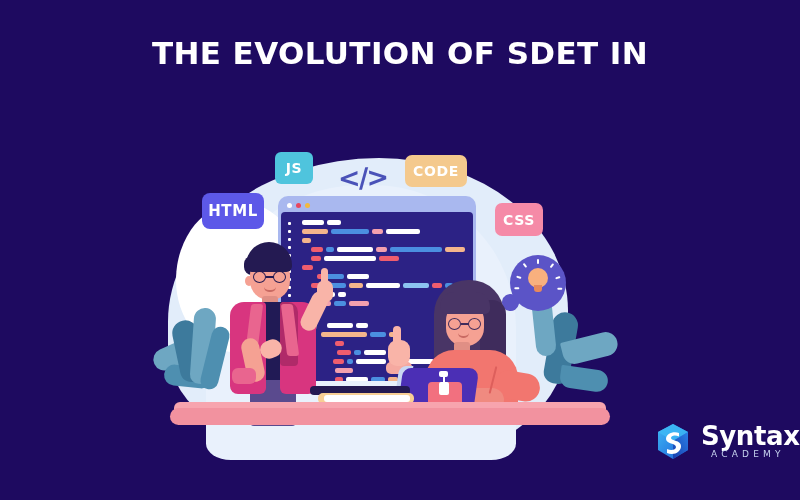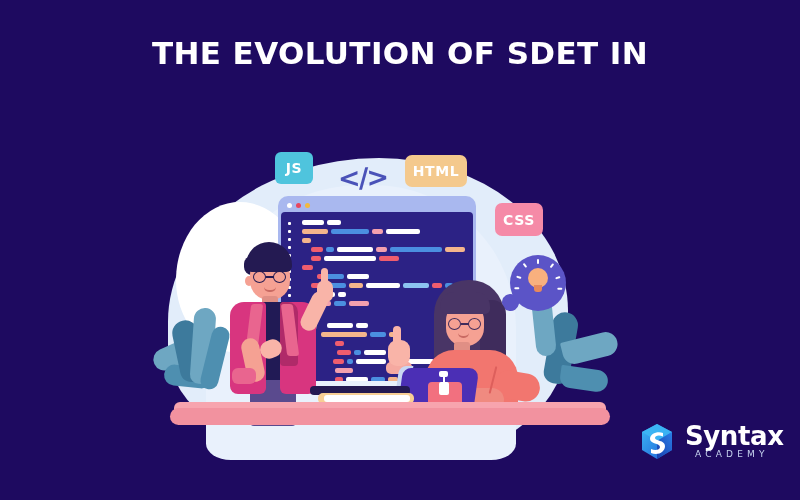--- a/index.html
+++ b/index.html
@@ -232,21 +232,21 @@
   .mug-string { position:absolute; left:333px; top:245px; width:2px; height:9px; background:#ffffff; }
   .mug-tab { position:absolute; left:329px; top:241px; width:9px; height:6px; background:#ffffff; border-radius:2px; }
 
   .book1 { position:absolute; left:208px; top:263px; width:96px; height:11px; background:#f8cf94; border-radius:5px; }
   .book1-pg { position:absolute; left:214px; top:265px; width:86px; height:7px; background:#ffffff; border-radius:3px; }
   .book2 { position:absolute; left:204px; top:273px; width:100px; height:11px; background:#c9306e; border-radius:5px; }
   .book2-pg { position:absolute; left:216px; top:276px; width:84px; height:6px; background:#ffffff; border-radius:3px; }
   .book0 { position:absolute; left:200px; top:256px; width:100px; height:9px; background:#241a52; border-radius:4px; }
 
   
-  .logo { position:absolute; left:637px; top:418px; width:132px; height:50px; }
+  .logo { position:absolute; left:653px; top:418px; width:132px; height:50px; }
   .logo-text {
     position:absolute; left:48px; top:3px;
     font-family:"DejaVu Sans","Liberation Sans", sans-serif;
     font-weight:bold; font-size:26px; color:#ffffff; letter-spacing:-0.4px;
   }
   .logo-sub {
     position:absolute; left:58px; top:31px;
     font-family:"DejaVu Sans","Liberation Sans", sans-serif;
     font-size:9px; color:#c6d3ef; letter-spacing:4.2px; font-weight:normal;
   }
@@ -411,22 +411,23 @@
               <span class="c-r" style="width:8px"></span>
               <span class="c-w" style="width:22px"></span>
               <span class="c-b" style="width:14px"></span>
               <span class="c-o" style="width:10px"></span>
             </div>
 
         </div>
       </div>
     </div>
 
+    <div class="tag tag-html">HTML</div>
     <div class="tag tag-js">JS</div>
-    <div class="tag tag-code">HTML</div>
+    <div class="tag tag-code">CODE</div>
     <div class="tag tag-css">CSS</div>
     <div class="codemark">&lt;/&gt;</div>
 
     <div>
       <div class="bubble-tail"></div>
       <div class="bubble"></div>
       <div class="bulb">
         <div class="bulb-globe"></div>
         <div class="bulb-base"></div>
       </div>

